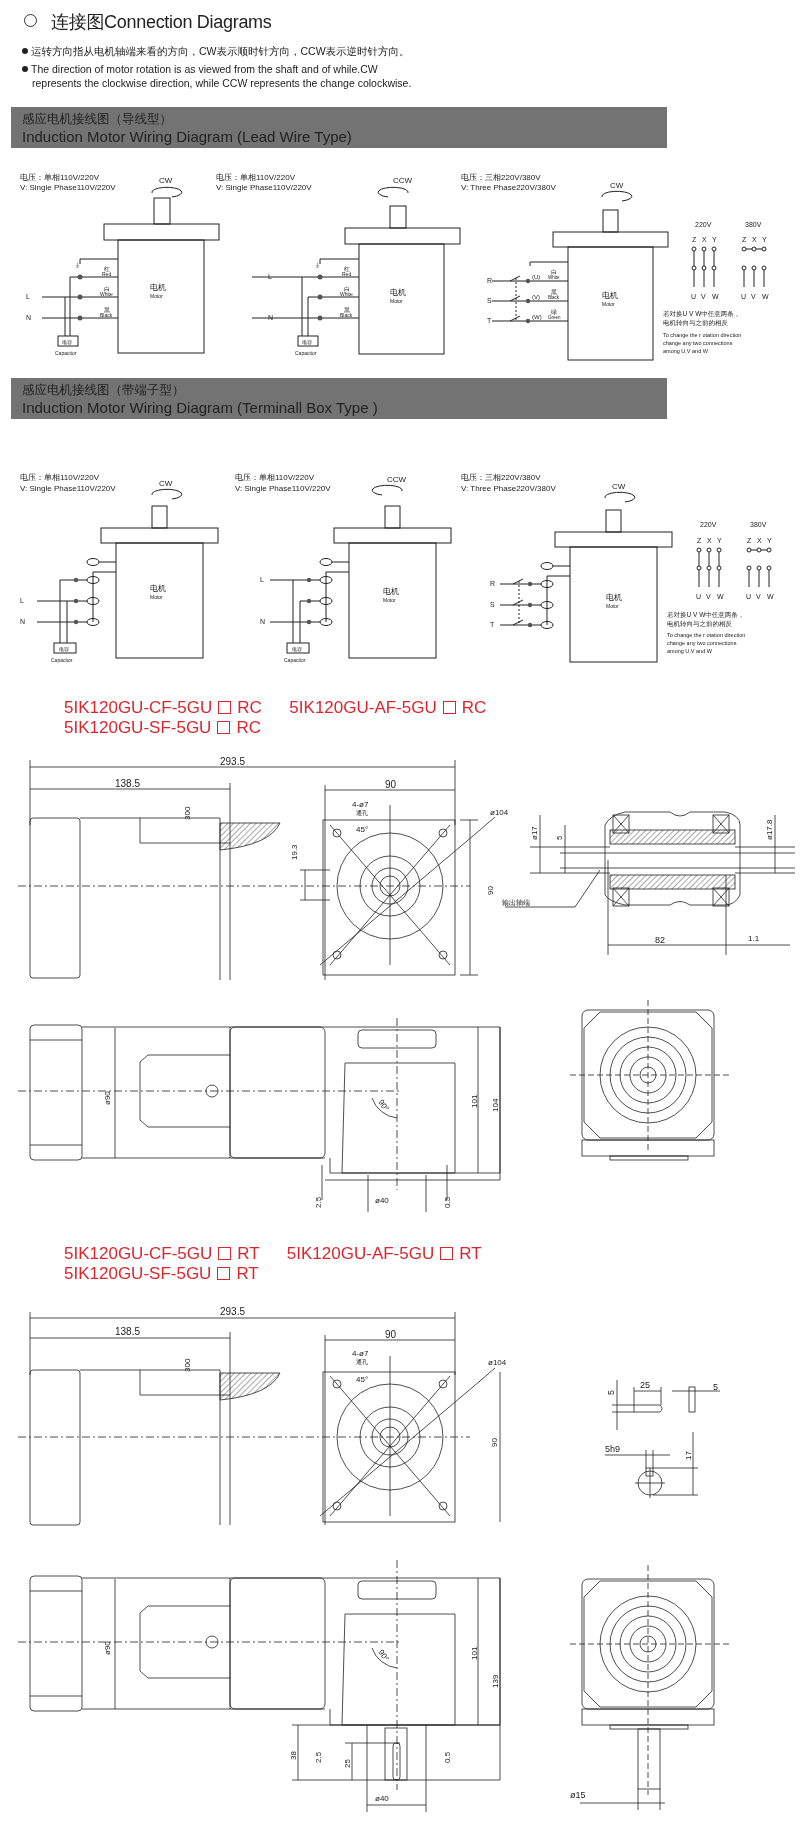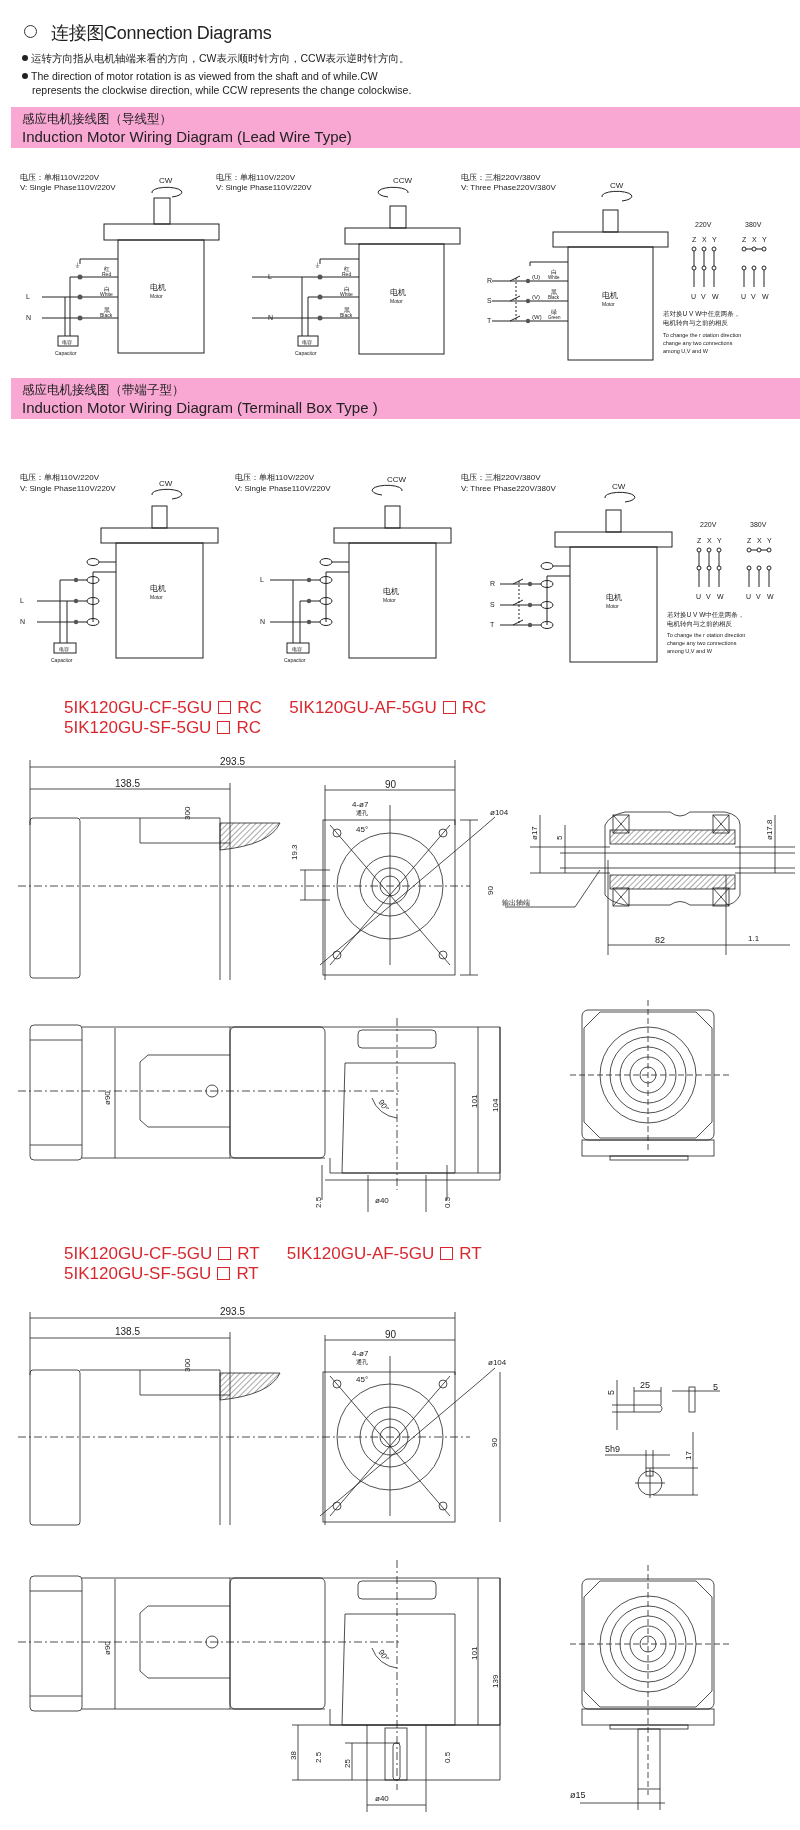--- a/index.html
+++ b/index.html
@@ -1,22 +1,22 @@
 <!DOCTYPE html>
 <html><head>
 <meta charset="utf-8">
 <style>
   html,body{margin:0;padding:0;background:#fff;}
   body{width:800px;height:1830px;position:relative;overflow:hidden;font-family:"Liberation Sans","DejaVu Sans",sans-serif;color:#222;}
   .abs{position:absolute;}
-  .title{left:24px;top:21px;font-size:18px;color:#222;letter-spacing:-0.3px;}
+  .title{left:24px;top:10px;font-size:18px;color:#222;letter-spacing:-0.3px;}
   .title .circ{display:inline-block;width:11px;height:11px;border:1.3px solid #333;border-radius:50%;margin-right:14px;vertical-align:1px;}
-  .bul{left:22px;font-size:10.5px;line-height:14px;color:#222;margin-top:7px;}
+  .bul{left:22px;font-size:10.5px;line-height:14px;color:#222;}
   .bul .dot{display:inline-block;width:6px;height:6px;background:#222;border-radius:50%;margin-right:3px;vertical-align:1px;}
-  .band{left:11px;width:789px;height:41px;background:#f9a8d4;}
+  .band{left:11px;width:656px;height:41px;background:#737373;}
   .band .cn{position:absolute;left:11px;top:4px;font-size:12.5px;color:#222;}
   .band .en{position:absolute;left:11px;top:21px;font-size:15px;color:#222;}
   .model{left:24px;font-size:17px;color:#d9272e;line-height:20px;white-space:nowrap;margin-left:40px;}
   .model .box{display:inline-block;width:11px;height:11px;border:1px solid #d9272e;margin:0 6px 0 6px;vertical-align:-1px;}
   svg{position:absolute;overflow:visible;}
   svg text{font-family:"Liberation Sans","DejaVu Sans",sans-serif;fill:#222;}
 </style>
 </head>
 <body>
 

